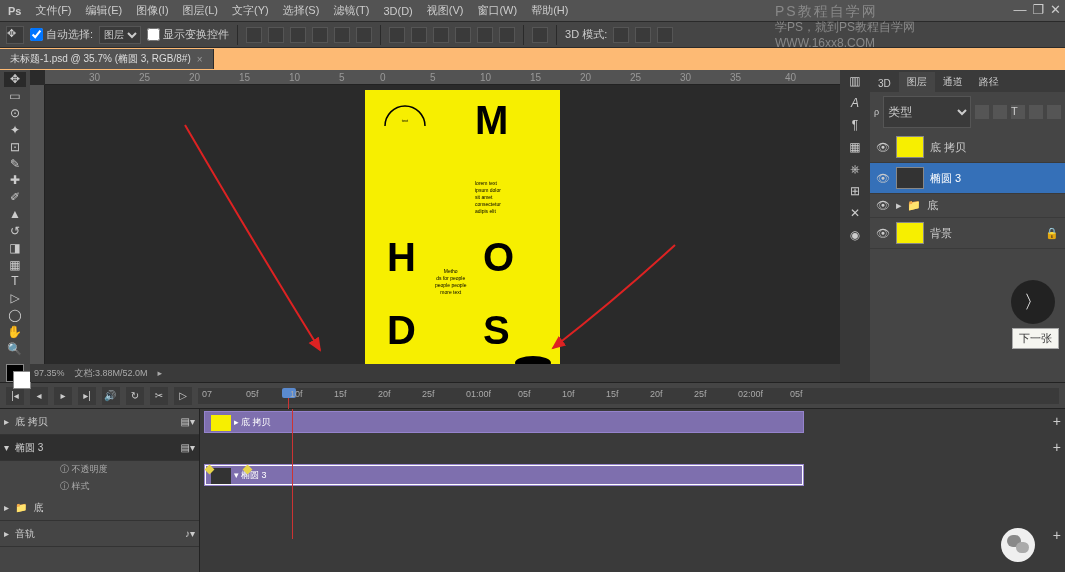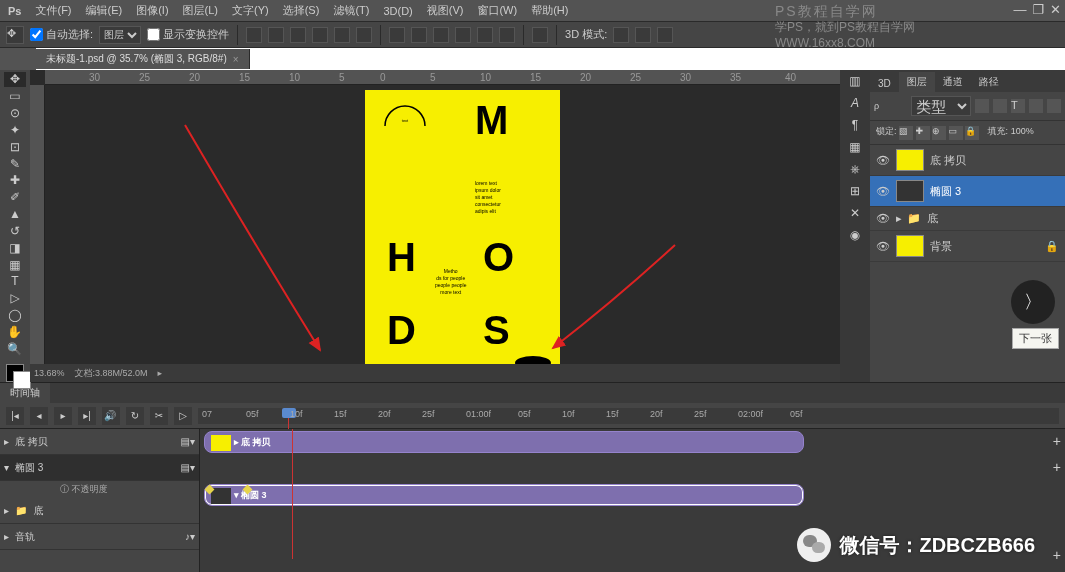--- a/index.html
+++ b/index.html
@@ -12,21 +12,21 @@
     .win-controls { position: absolute; right: 4px; top: 2px; display: flex; gap: 6px; }
     .win-controls span { font-size: 13px; color: #ccc; cursor: pointer; }
     
     .toolbar { background: #454545; height: 26px; display: flex; align-items: center; padding: 0 6px; border-bottom: 1px solid #2a2a2a; gap: 6px; }
     .toolbar .tb-icon { width: 18px; height: 18px; background: #3a3a3a; border: 1px solid #555; display: inline-block; }
     .toolbar select { background: #3a3a3a; color: #ccc; border: 1px solid #555; font-size: 10px; height: 18px; }
     .toolbar .cb { display: flex; align-items: center; gap: 3px; }
     .tb-sep { width: 1px; height: 20px; background: #2a2a2a; margin: 0 2px; }
     .tb-small { width: 16px; height: 16px; background: #3a3a3a; border: 1px solid #555; }
     
-    .tab-row { background: #ffffff; height: 22px; display: flex; align-items: center; margin-left: 36px; }
+    .tab-row { background: #fdba74; height: 22px; display: flex; align-items: center; }
     .file-tab { background: #535353; padding: 3px 10px; font-size: 10px; color: #ddd; border-right: 1px solid #2a2a2a; display: flex; align-items: center; gap: 6px; }
     .file-tab .x { color: #999; cursor: pointer; }
     
     .main-area { display: flex; height: 312px; }
     .left-tools { width: 30px; background: #454545; display: flex; flex-direction: column; align-items: center; padding-top: 2px; gap: 2px; }
     .tool { width: 22px; height: 22px; background: #454545; display: flex; align-items: center; justify-content: center; cursor: pointer; color: #ccc; font-size: 12px; }
     .tool.active { background: #2a2a2a; }
     
     .canvas-area { flex: 1; background: #2a2a2a; position: relative; overflow: hidden; }
     .ruler-h { position: absolute; left: 15px; right: 0; top: 0; height: 15px; background: #535353; border-bottom: 1px solid #222; }
@@ -39,21 +39,21 @@
     .status { position: absolute; left: 0; bottom: 0; height: 18px; background: #3a3a3a; width: 100%; font-size: 9px; padding: 2px 4px; display: flex; align-items: center; gap: 10px; color: #aaa; }
     
     .mid-tools { width: 30px; background: #383838; display: flex; flex-direction: column; align-items: center; padding-top: 4px; gap: 8px; }
     .mid-tools span { color: #ccc; font-size: 12px; cursor: pointer; }
     
     .right-panel { width: 195px; background: #454545; display: flex; flex-direction: column; }
     .panel-tabs { display: flex; background: #3a3a3a; height: 22px; align-items: flex-end; font-size: 10px; }
     .panel-tabs span { padding: 3px 8px; cursor: pointer; }
     .panel-tabs span.active { background: #454545; }
     .panel-controls { display: flex; align-items: center; gap: 4px; padding: 4px; background: #454545; }
-    .panel-controls select { background: #3a3a3a; border: 1px solid #555; color: #ccc; font-size: 15px; flex: 1; height: 20px; margin-left: 28px; }
+    .panel-controls select { background: #3a3a3a; border: 1px solid #555; color: #ccc; font-size: 12px; flex: 1; height: 32px; }
     .panel-row { display: flex; align-items: center; padding: 3px 6px; font-size: 9px; gap: 4px; }
     .lock-row { border-top: 1px solid #333; border-bottom: 1px solid #333; padding: 4px 6px; font-size: 9px; }
     .layers { flex: 1; overflow: auto; }
     .layer { display: flex; align-items: center; padding: 4px 6px; gap: 6px; border-bottom: 1px solid #3a3a3a; cursor: pointer; }
     .layer.selected { background: #3570b8; color: #fff; }
     .layer .eye { width: 14px; color: #ccc; }
     .layer .thumb { width: 28px; height: 22px; background: #f7ef00; border: 1px solid #888; }
     
     .timeline { background: #3a3a3a; height: 190px; display: flex; flex-direction: column; border-top: 1px solid #222; }
     .tl-tab { background: #454545; padding: 3px 10px; font-size: 10px; width: fit-content; }
@@ -61,21 +61,21 @@
     .tl-top .btn { width: 18px; height: 18px; background: #3a3a3a; display: flex; align-items: center; justify-content: center; cursor: pointer; font-size: 10px; }
     .tl-time-header { flex: 1; height: 16px; background: #3a3a3a; position: relative; font-size: 9px; }
     .tl-time-header span { position: absolute; color: #aaa; top: 1px; }
     .playhead { position: absolute; left: 290px; top: 0; width: 14px; height: 10px; background: #5a8acf; border-radius: 2px; }
     .playhead::after { content: ''; position: absolute; left: 6px; top: 10px; width: 1px; height: 200px; background: #cc3333; }
     .tl-body { display: flex; flex: 1; }
     .tl-left { width: 200px; background: #454545; border-right: 1px solid #222; }
     .tl-layer-row { height: 26px; display: flex; align-items: center; padding: 0 4px; gap: 6px; font-size: 10px; border-bottom: 1px solid #333; }
     .tl-sub { font-size: 9px; padding: 2px 4px 2px 60px; color: #aaa; }
     .tl-right { flex: 1; position: relative; background: #3a3a3a; }
-    .clip { position: absolute; height: 22px; background: #7e6fae; border: 1px solid #9583cc; border-radius: 8px; font-size: 9px; padding: 3px 6px; color: #fff; font-weight: bold; }
+    .clip { position: absolute; height: 22px; background: #7e6fae; border: 1px solid #9583cc; border-radius: 0; font-size: 9px; padding: 3px 6px; color: #fff; }
     .clip.sel { box-shadow: 0 0 0 1px #fff inset; margin-top: 27px; }
     .clip-thumb { width: 20px; height: 16px; background: #f7ef00; display: inline-block; vertical-align: middle; margin-right: 3px; }
     .kf { position: absolute; width: 7px; height: 7px; background: #e6d34b; transform: rotate(45deg); }
     
     .next-float { position: absolute; right: 10px; top: 280px; width: 44px; height: 44px; border-radius: 22px; background: rgba(0,0,0,0.5); display: flex; align-items: center; justify-content: center; color: #fff; font-size: 18px; cursor: pointer; }
     .next-label { position: absolute; right: 6px; top: 328px; background: #f5f5f0; color: #333; font-size: 11px; padding: 2px 6px; border: 1px solid #aaa; }
     
     .wechat { position: absolute; right: 30px; bottom: 10px; color: #fff; font-size: 20px; display: flex; align-items: center; gap: 8px; font-weight: bold; pointer-events: none; text-shadow: 0 0 3px rgba(0,0,0,0.6); }
     .wechat .icon { width: 34px; height: 34px; border-radius: 50%; background: rgba(255,255,255,0.92); position: relative; }
     .wechat .icon::before { content: ''; position: absolute; left: 6px; top: 7px; width: 14px; height: 12px; background: #888; border-radius: 6px; }
@@ -221,21 +221,21 @@
     </svg>
     <svg class="red-arrow" style="left:505px;top:170px" width="160" height="130">
       <defs>
           <marker id="ah2" markerWidth="8" markerHeight="8" refX="6" refY="3" orient="auto">
             <path d="M0,0 L7,3 L0,6 Z" fill="#d22"></path>
           </marker>
         </defs>
       <path d="M140 5 Q 80 60, 18 108" stroke="#d22" stroke-width="2" fill="none" marker-end="url(#ah2)"></path>
     </svg>
     <div class="status">
-      <span>13.68%</span>
+      <span>97.35%</span>
       <span>文档:3.88M/52.0M</span>
       <span>▸</span>
     </div>
   </div>
 
   <div class="mid-tools">
     <span>▥</span>
     <span style="font-style:italic">A</span>
     <span>¶</span>
     <span>▦</span>
@@ -254,30 +254,20 @@
     </div>
     <div class="panel-controls">
       <span style="font-size:9px">ρ</span>
       <select><option>类型</option></select>
       <span class="ic"></span>
       <span class="ic"></span>
       <span class="ic">T</span>
       <span class="ic"></span>
       <span class="ic"></span>
     </div>
-    <div class="lock-row">
-      <span>锁定:</span>
-      <span class="ic">▧</span>
-      <span class="ic">✚</span>
-      <span class="ic">⊕</span>
-      <span class="ic">▭</span>
-      <span class="ic">🔒</span>
-      <span style="margin-left:6px">填充:</span>
-      <span>100%</span>
-    </div>
     <div class="layers">
       <div class="layer">
         <span class="eye">👁</span>
         <div class="thumb"></div>
         <span>底 拷贝</span>
       </div>
       <div class="layer selected">
         <span class="eye">👁</span>
         <div class="thumb" style="background:#333"></div>
         <span>椭圆 3</span>
@@ -292,23 +282,20 @@
         <span class="eye">👁</span>
         <div class="thumb"></div>
         <span>背景</span>
         <span style="margin-left:auto">🔒</span>
       </div>
     </div>
   </div>
 </div>
 
 <div class="timeline">
-  <div style="display:flex;background:#3a3a3a">
-      <div class="tl-tab">时间轴</div>
-    </div>
   <div class="tl-top">
     <span class="btn">|◂</span>
     <span class="btn">◂</span>
     <span class="btn">▸</span>
     <span class="btn">▸|</span>
     <span class="btn">🔊</span>
     <span class="btn">↻</span>
     <span class="btn">✂</span>
     <span class="btn">▷</span>
     <div class="tl-time-header">
@@ -335,20 +322,21 @@
         <span>▸</span>
         <span>底 拷贝</span>
         <span style="margin-left:auto">▤▾</span>
       </div>
       <div class="tl-layer-row" style="background:#2f2f2f">
         <span>▾</span>
         <span>椭圆 3</span>
         <span style="margin-left:auto">▤▾</span>
       </div>
       <div class="tl-sub">ⓘ <span>不透明度</span></div>
+      <div class="tl-sub">ⓘ <span>样式</span></div>
       <div class="tl-layer-row">
         <span>▸</span>
         <span>📁</span>
         <span>底</span>
       </div>
       <div class="tl-layer-row">
         <span>▸</span>
         <span>音轨</span>
         <span style="margin-left:auto">♪▾</span>
       </div>
@@ -365,14 +353,13 @@
     </div>
   </div>
 
 </div>
 
 <div class="next-float">〉</div>
 <div class="next-label">下一张</div>
 
 <div class="wechat">
   <div class="icon"></div>
-  <span>微信号：ZDBCZB666</span>
 </div>
 
 </body></html>

